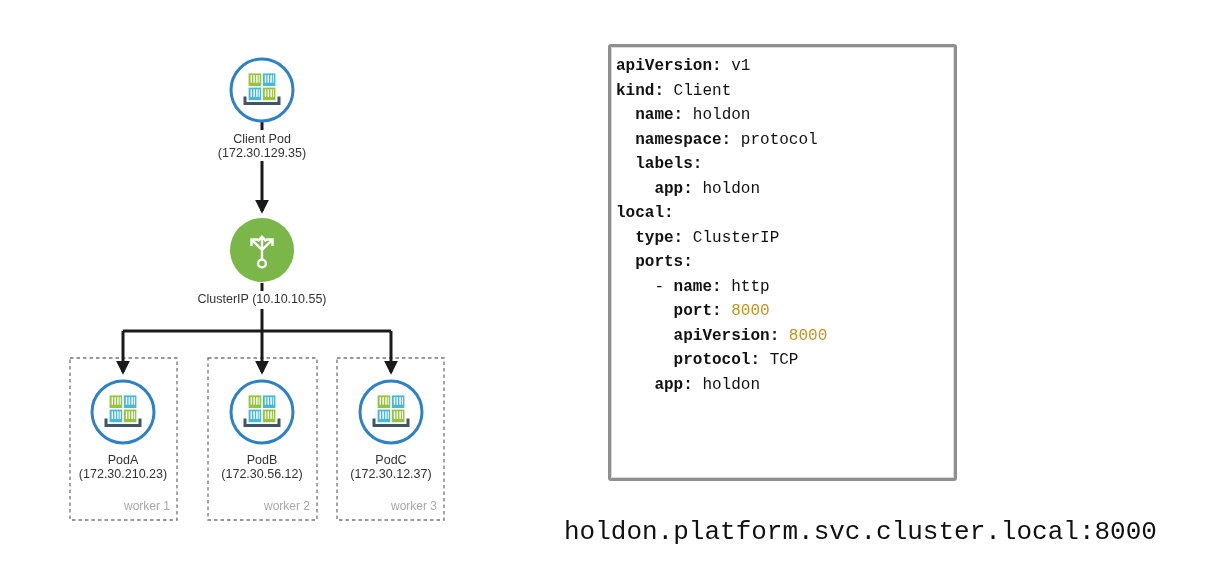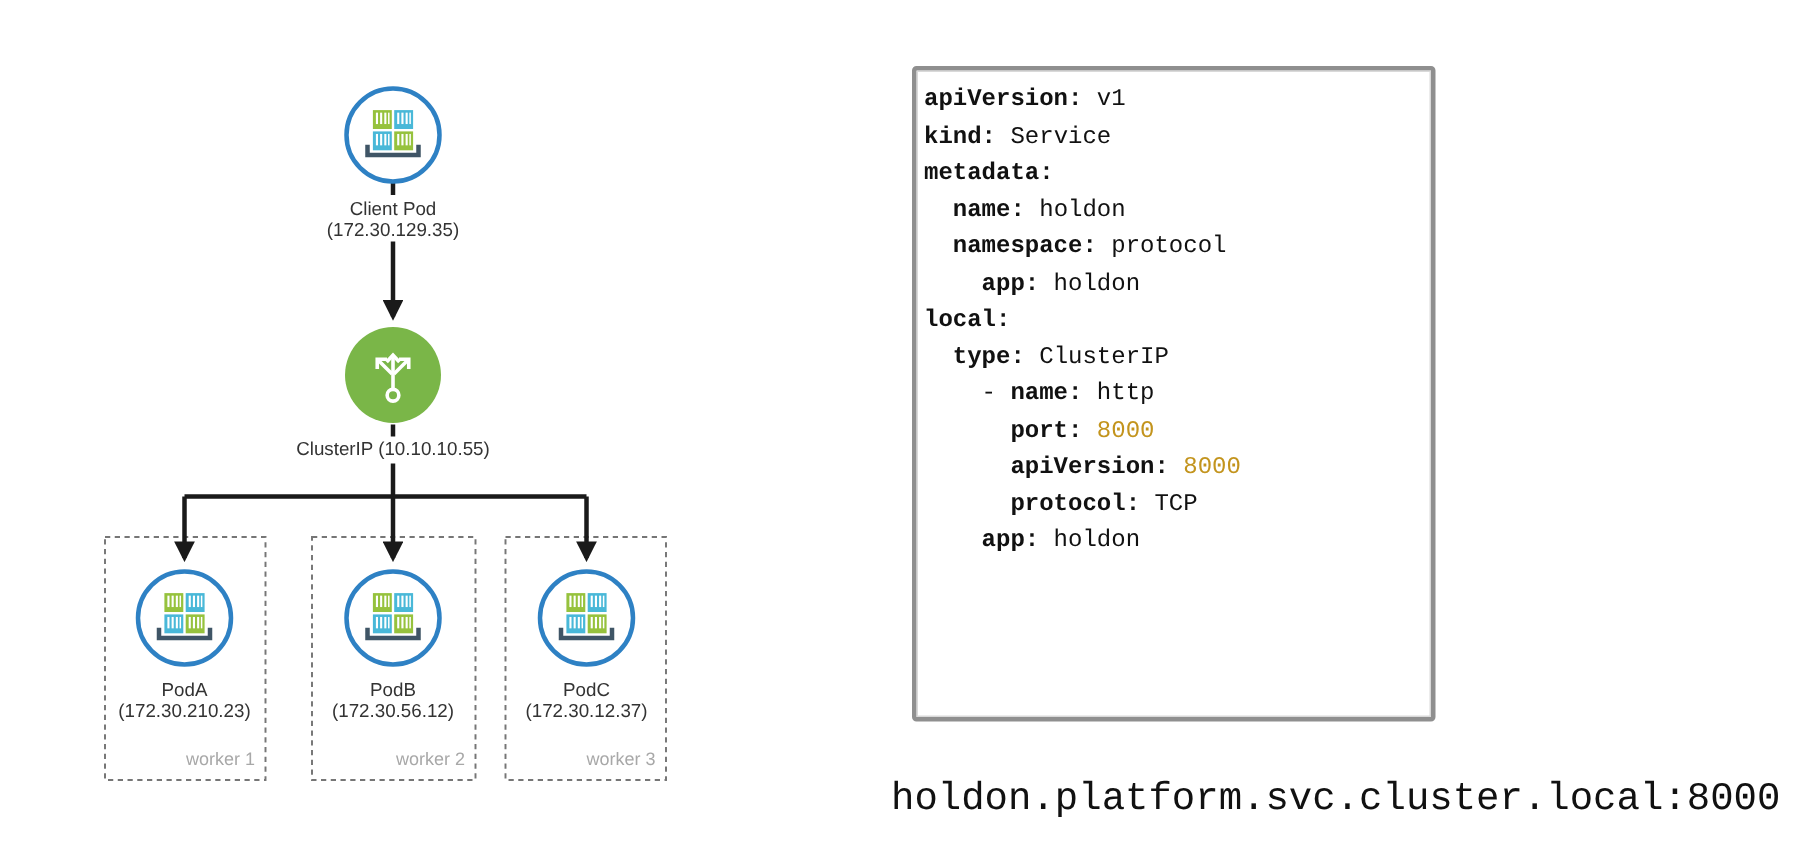--- a/index.html
+++ b/index.html
@@ -11,21 +11,21 @@
   .yaml-panel{position:absolute;left:608px;top:44px;width:349px;height:437px;
               box-sizing:border-box;border:3px solid var(--panel-border);border-radius:3px;
               box-shadow:inset 0 0 0 1px #d9d9d9;background:#fff;
               padding:7px 4px 0 5px;overflow:hidden;}
   .yaml-code{font-family:"Liberation Mono",monospace;font-size:16px;line-height:24.5px;
              color:var(--yaml-text);}
   .yline{white-space:pre;}
   .yline .k{font-weight:bold;}
   .yline .n{color:var(--yaml-number);text-align:right;}
   .dns-line{position:absolute;left:564px;top:517px;font-family:"Liberation Mono",monospace;
-            font-size:26px;color:var(--yaml-text);white-space:pre;margin-left:30px;}
+            font-size:26px;color:var(--yaml-text);white-space:pre;}
 </style>
 </head>
 <body>
 
 <div class="stage">
 
   <svg width="500" height="563" viewBox="0 0 500 563">
     <defs>
       <marker id="arr" viewBox="0 0 10 10" refX="8" refY="5" markerWidth="4.6" markerHeight="4.6" orient="auto-start-reverse">
         <path d="M0,0 L10,5 L0,10 z" fill="var(--line)"></path>
@@ -109,27 +109,28 @@
       <use href="#podicon" x="391" y="412"></use>
       <text class="node-label" x="391" y="464" text-anchor="middle">PodC</text>
       <text class="node-label" x="391" y="478" text-anchor="middle">(172.30.12.37)</text>
       <text class="worker-label" x="437" y="510" text-anchor="end">worker 3</text>
     </g>
   </svg>
 
   <div class="yaml-panel">
     <div class="yaml-code">
         <div class="yline"><span class="k">apiVersion:</span><span class="p"> v1</span></div>
-        <div class="yline"><span class="k">kind:</span><span class="p"> Service</span></div>
-        <div class="yline"><span class="k">metadata:</span></div>
+        <div class="yline"><span class="k">kind:</span><span class="p"> Client</span></div>
         <div class="yline"><span class="p">  </span><span class="k">name:</span><span class="p"> holdon</span></div>
         <div class="yline"><span class="p">  </span><span class="k">namespace:</span><span class="p"> protocol</span></div>
+        <div class="yline"><span class="p">  </span><span class="k">labels:</span></div>
         <div class="yline"><span class="p">    </span><span class="k">app:</span><span class="p"> holdon</span></div>
         <div class="yline"><span class="k">local:</span></div>
         <div class="yline"><span class="p">  </span><span class="k">type:</span><span class="p"> ClusterIP</span></div>
+        <div class="yline"><span class="p">  </span><span class="k">ports:</span></div>
         <div class="yline"><span class="p">    - </span><span class="k">name:</span><span class="p"> http</span></div>
         <div class="yline"><span class="p">      </span><span class="k">port:</span><span class="n"> 8000</span></div>
         <div class="yline"><span class="p">      </span><span class="k">apiVersion:</span><span class="n"> 8000</span></div>
         <div class="yline"><span class="p">      </span><span class="k">protocol:</span><span class="p"> TCP</span></div>
         <div class="yline"><span class="p">    </span><span class="k">app:</span><span class="p"> holdon</span></div>
       </div>
   </div>
 
   <div class="dns-line">holdon.platform.svc.cluster.local:8000</div>
 

